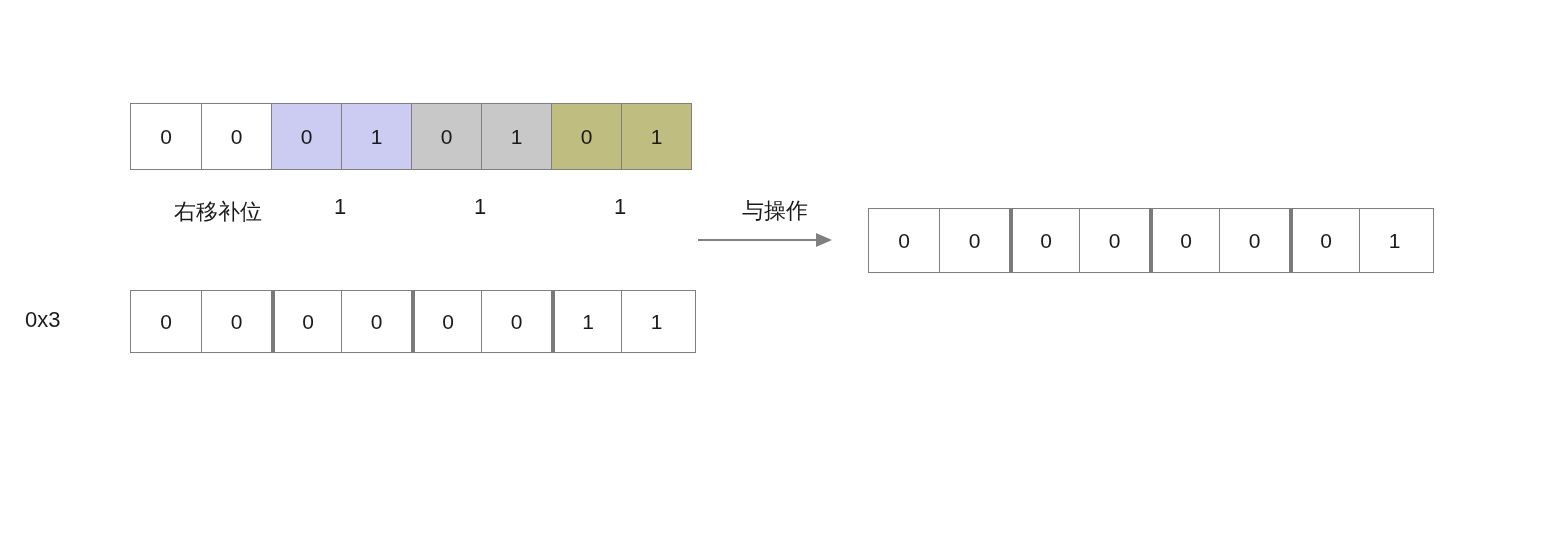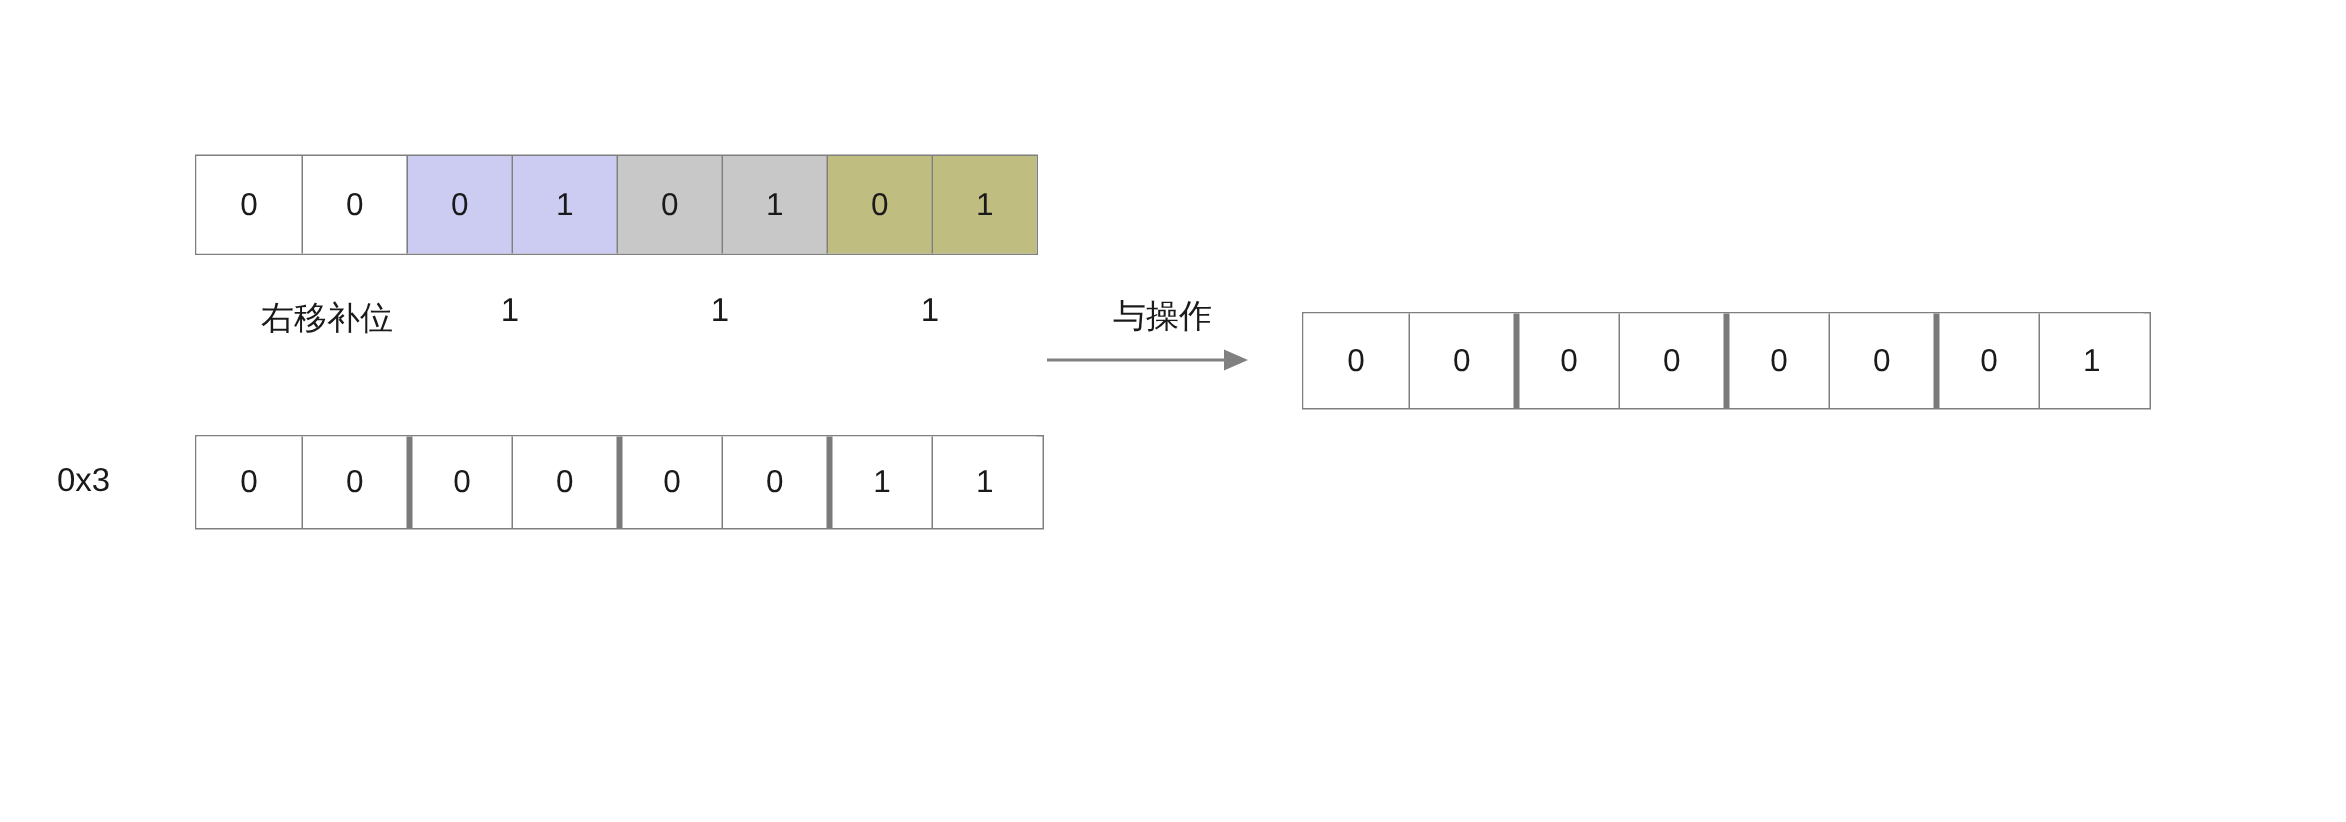--- a/index.html
+++ b/index.html
@@ -47,21 +47,21 @@
     position: absolute;
     font-size: 22px;
     color: #1a1a1a;
     white-space: nowrap;
   }
   .shift-caption { left: 174px; top: 197px; }
   .carry { top: 194px; transform: translateX(-50%); font-size: 22px; }
   .carry-0 { left: 340px; }
   .carry-1 { left: 480px; }
   .carry-2 { left: 620px; }
-  .mask-label { left: 25px; top: 307px; margin-left: 13px; }
+  .mask-label { left: 25px; top: 307px; }
   .op-label { left: 764px; top: 196px; transform: translateX(-50%); left: 775px; font-family: Liberation Mono, monospace; }
   .arrow-wrap {
     position: absolute;
     left: 698px;
     top: 229px;
     width: 134px;
     height: 22px;
   }
 </style>
 </head>

